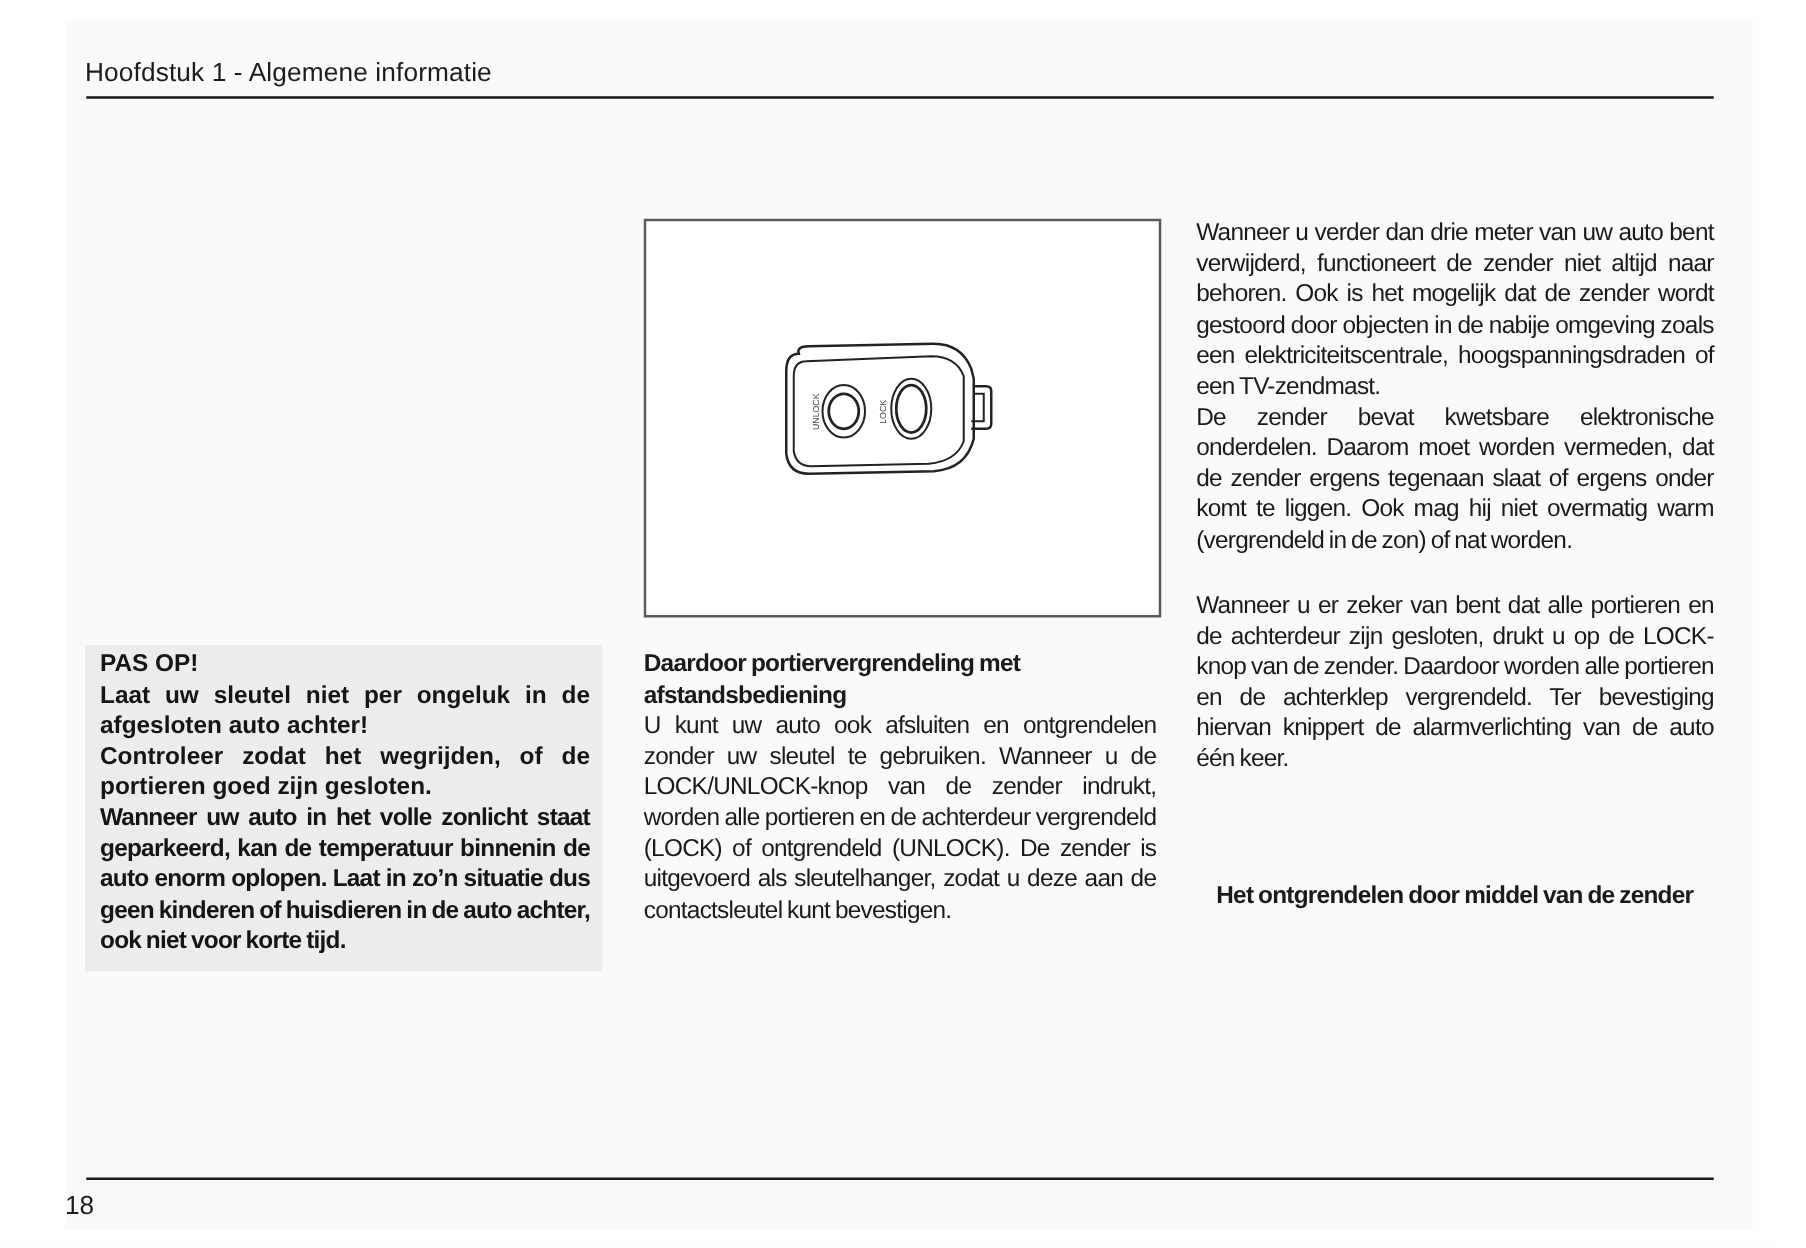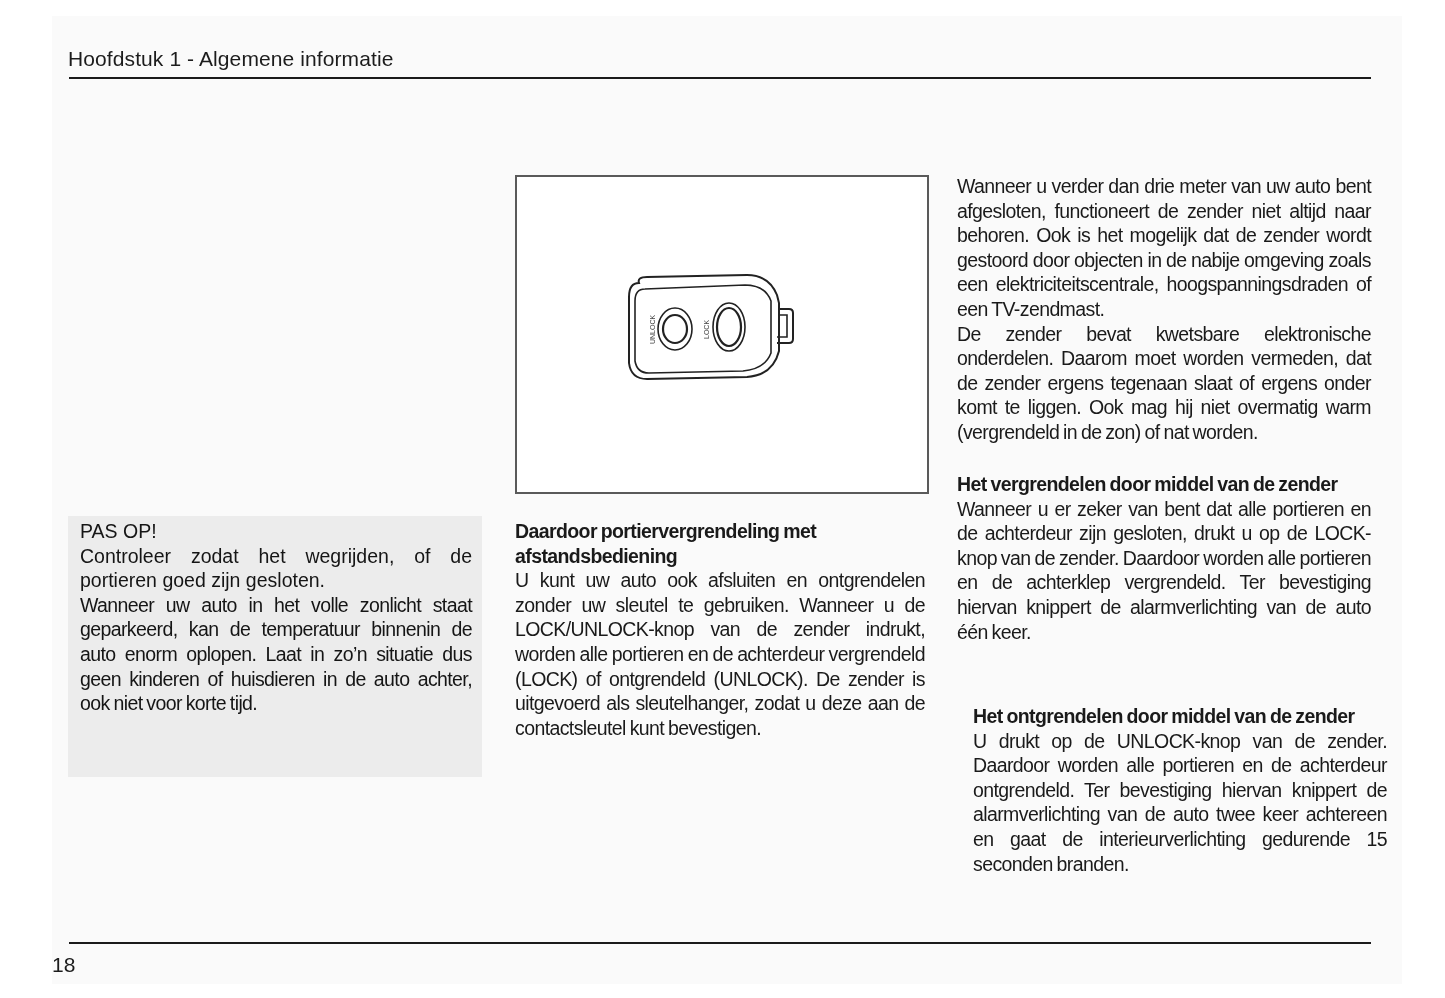--- a/index.html
+++ b/index.html
@@ -27,21 +27,21 @@
     font-size: 21px; color: #1c1c1c;
   }
 
   .warning-box {
     position: absolute; left: 68px; top: 516px;
     width: 414px; height: 261px;
     background: #ececec;
   }
   .warning-text {
     position: absolute; left: 80px; top: 519px; width: 392px;
-    font-weight: normal; font-size: 19.5px; line-height: 24.6px; color: #151515;
+    font-weight: bold; font-size: 19.5px; line-height: 24.6px; color: #151515;
   }
   .warning-text p { margin: 0; }
   .justify { text-align: justify; text-align-last: left; }
 
   .figure {
     position: absolute; left: 515px; top: 175px;
     width: 410px; height: 315px;
     border: 2px solid #5a5a5a; background: #ffffff;
   }
   .figure svg { position: absolute; left: 100px; top: 90px; }
@@ -66,20 +66,21 @@
 <body>
 
 <div class="page"></div>
 
 <div class="header-title">Hoofdstuk 1 - Algemene informatie</div>
 <div class="rule top"></div>
 
 <div class="warning-box"></div>
 <div class="warning-text">
   <p>PAS OP!</p>
+  <p class="justify">Laat uw sleutel niet per ongeluk in de afgesloten auto achter!</p>
   <p class="justify">Controleer zodat het wegrijden, of de portieren goed zijn gesloten.</p>
   <p class="justify tight">Wanneer uw auto in het volle zonlicht staat geparkeerd, kan de temperatuur binnenin de auto enorm oplopen. Laat in zo’n situatie dus geen kinderen of huisdieren in de auto achter, ook niet voor korte tijd.</p>
 </div>
 
 <div class="figure">
   <svg width="180" height="120" viewBox="0 0 180 120">
 
     <path d="M22 16 Q20 10 30 10 L130 8 Q152 8 160 28 L162 36 L162 84 Q156 108 130 110 L30 112 Q14 112 12 96 L12 30 Q12 16 22 16 Z" fill="none" stroke="#222" stroke-width="2"></path>
 
     <path d="M28 22 L128 18 Q148 18 154 34 L154 86 Q148 102 126 104 L32 106 Q20 106 18 94 L18 34 Q18 22 28 22 Z" fill="none" stroke="#222" stroke-width="1.6"></path>
@@ -96,28 +97,26 @@
     <text x="0" y="0" transform="translate(92,72) rotate(-90)" font-size="7" fill="#444" font-family="Liberation Sans, sans-serif">LOCK</text>
   </svg>
 </div>
 
 <div class="col-mid">
   <p class="subhead tight">Daardoor portiervergrendeling met afstandsbediening</p>
   <p class="justify tight">U kunt uw auto ook afsluiten en ontgrendelen zonder uw sleutel te gebruiken. Wanneer u de LOCK/UNLOCK-knop van de zender indrukt, worden alle portieren en de achterdeur vergrendeld (LOCK) of ontgrendeld (UNLOCK). De zender is uitgevoerd als sleutelhanger, zodat u deze aan de contactsleutel kunt bevestigen.</p>
 </div>
 
 <div class="col-right">
-  <p class="justify tight">Wanneer u verder dan drie meter van uw auto bent afgesloten, functioneert de zender niet altijd naar behoren. Ook is het mogelijk dat de zender wordt gestoord door objecten in de nabije omgeving zoals een elektriciteitscentrale, hoogspanningsdraden of een TV-zendmast.</p>
+  <p class="justify tight">Wanneer u verder dan drie meter van uw auto bent verwijderd, functioneert de zender niet altijd naar behoren. Ook is het mogelijk dat de zender wordt gestoord door objecten in de nabije omgeving zoals een elektriciteitscentrale, hoogspanningsdraden of een TV-zendmast.</p>
   <p class="justify tight">De zender bevat kwetsbare elektronische onderdelen. Daarom moet worden vermeden, dat de zender ergens tegenaan slaat of ergens onder komt te liggen. Ook mag hij niet overmatig warm (vergrendeld in de zon) of nat worden.</p>
 </div>
 
 <div class="section sec-lock">
-  <p class="subhead tight">Het vergrendelen door middel van de zender</p>
   <p class="justify tight">Wanneer u er zeker van bent dat alle portieren en de achterdeur zijn gesloten, drukt u op de LOCK-knop van de zender. Daardoor worden alle portieren en de achterklep vergrendeld. Ter bevestiging hiervan knippert de alarmverlichting van de auto één keer.</p>
 </div>
 
 <div class="section sec-unlock">
   <p class="subhead tight">Het ontgrendelen door middel van de zender</p>
-  <p class="justify tight">U drukt op de UNLOCK-knop van de zender. Daardoor worden alle portieren en de achterdeur ontgrendeld. Ter bevestiging hiervan knippert de alarmverlichting van de auto twee keer achtereen en gaat de interieurverlichting gedurende 15 seconden branden.</p>
 </div>
 
 <div class="rule bottom"></div>
 <div class="page-number">18</div>
 
 </body></html>

